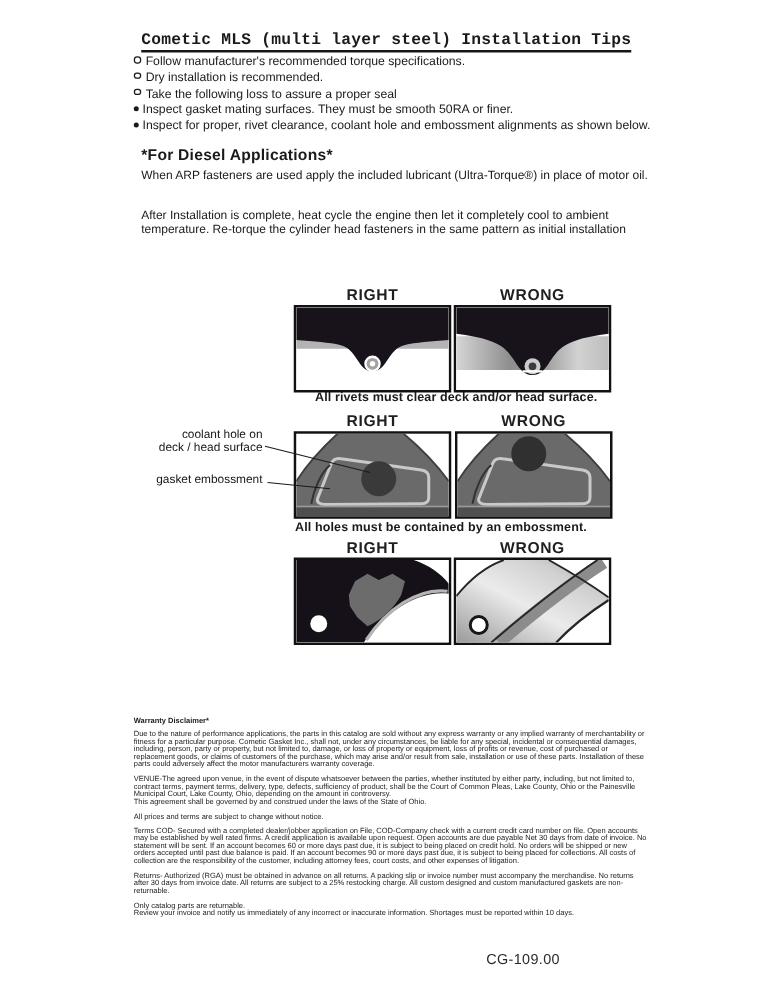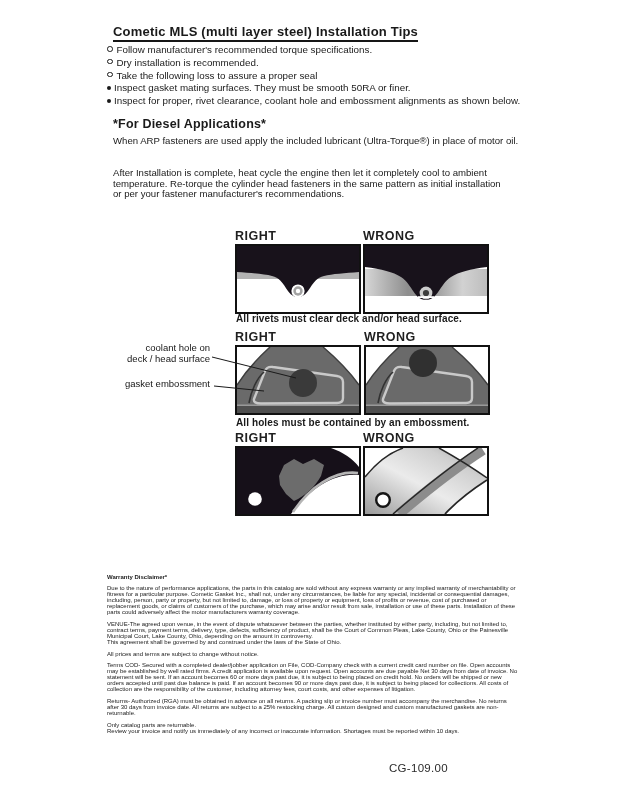--- a/index.html
+++ b/index.html
@@ -18,62 +18,61 @@
     display:inline-block; width:3.5px; height:3.5px; border:1px solid #1a1a1a;
     border-radius:50%; margin-right:4px; vertical-align:1.5px;
   }
   .fbullet {
     display:inline-block; width:4px; height:4px; background:#1a1a1a;
     border-radius:50%; margin-right:3px; vertical-align:1.5px;
   }
   .h2 { font-size:12.5px; font-weight:bold; letter-spacing:0.2px; }
   .body-line { font-size:9.6px; line-height:10.6px; white-space:nowrap; }
   .rw {
-    position:absolute; width:126px; font-size:12.5px;
+    position:absolute; width:126px; text-align:center; font-size:12.5px;
     font-weight:bold; letter-spacing:0.5px; color:#1f1f1f;
   }
   .dbox {
     position:absolute; width:126px; height:70px; border:2px solid #111111;
     box-sizing:border-box; background:#ffffff;
   }
   .dbox svg { display:block; }
   .cap { font-size:10px; font-weight:bold; letter-spacing:0.1px; white-space:nowrap; }
   .sidelabel { position:absolute; text-align:right; font-size:9.5px; line-height:11px; color:#161616; }
   .warranty { width:412px; color:#222222; }
   .wp { font-size:6px; line-height:5.95px; margin:0 0 6px 0; }
   .whead { font-weight:bold; }
   .footer-code { font-size:11.5px; letter-spacing:0.3px; color:#2b2b2b; }
 </style>
 </head>
 <body>
 
 <div class="page">
 
-  <div class="abs" style="left:113px; top:22px;">
+  <div class="abs" style="left:113px; top:22px;font-family:Liberation Mono, monospace;">
     <span class="title">Cometic MLS (multi layer steel) Installation Tips</span>
   </div>
 
   <div class="abs" style="left:107px; top:44px;">
     <div class="bullet-line"><span class="obullet"></span><span>Follow manufacturer's recommended torque specifications.</span></div>
     <div class="bullet-line"><span class="obullet"></span><span>Dry installation is recommended.</span></div>
     <div class="bullet-line"><span class="obullet"></span><span>Take the following loss to assure a proper seal</span></div>
     <div class="bullet-line sub"><span class="fbullet"></span><span>Inspect gasket mating surfaces. They must be smooth 50RA or finer.</span></div>
     <div class="bullet-line sub"><span class="fbullet"></span><span>Inspect for proper, rivet clearance, coolant hole and embossment alignments as shown below.</span></div>
   </div>
 
   <div class="abs h2" style="left:113px; top:117px;">*For Diesel Applications*</div>
 
   <div class="abs" style="left:113px; top:136px;">
     <div class="body-line">When ARP fasteners are used apply the included lubricant (Ultra-Torque®) in place of motor oil.</div>
   </div>
 
   <div class="abs" style="left:113px; top:168px;">
     <div class="body-line">After Installation is complete, heat cycle the engine then let it completely cool to ambient</div>
     <div class="body-line">temperature. Re-torque the cylinder head fasteners in the same pattern as initial installation</div>
-    <div class="body-line">or per your fastener manufacturer's recommendations.</div>
   </div>
 
 
   <div class="rw" style="left:235px; top:229px;">RIGHT</div>
   <div class="rw" style="left:363px; top:229px;">WRONG</div>
 
   <div class="dbox" style="left:235px; top:244px;">
     <svg width="122" height="66" viewBox="0 0 122 66">
       <rect x="0" y="0" width="122" height="66" fill="#ffffff"></rect>
       <rect x="0" y="26" width="122" height="7" fill="#b3b3b3"></rect>
@@ -98,21 +97,21 @@
       <rect x="0" y="0" width="122" height="66" fill="#ffffff"></rect>
       <rect x="0" y="23" width="122" height="27" fill="url(#gw1)"></rect>
       <rect x="0" y="50" width="122" height="16" fill="#ffffff"></rect>
       <path d="M0,0 H122 V21 C105,23 94,26 86,31 C74,39 73,54 61,54 C49,54 48,39 36,31 C28,26 17,23 0,21 Z" fill="#18121b"></path>
       <circle cx="61" cy="47" r="6.4" fill="#cccccc"></circle>
       <circle cx="61" cy="47" r="3.1" fill="#3c3c3c"></circle>
       <rect x="53" y="50.2" width="16" height="1.8" fill="#ffffff"></rect>
     </svg>
   </div>
 
-  <div class="abs cap" style="left:236px; top:313px;">All rivets must clear deck and/or head surface.</div>
+  <div class="abs cap" style="left:252px; top:313px;">All rivets must clear deck and/or head surface.</div>
 
   <div class="rw" style="left:235px; top:330px;">RIGHT</div>
   <div class="rw" style="left:364px; top:330px;">WRONG</div>
 
   <div class="sidelabel" style="left:88px; top:342px; width:122px;">
     <div>coolant hole on</div>
     <div>deck / head surface</div>
   </div>
   <div class="sidelabel" style="left:88px; top:378px; width:122px;">gasket embossment</div>
 

